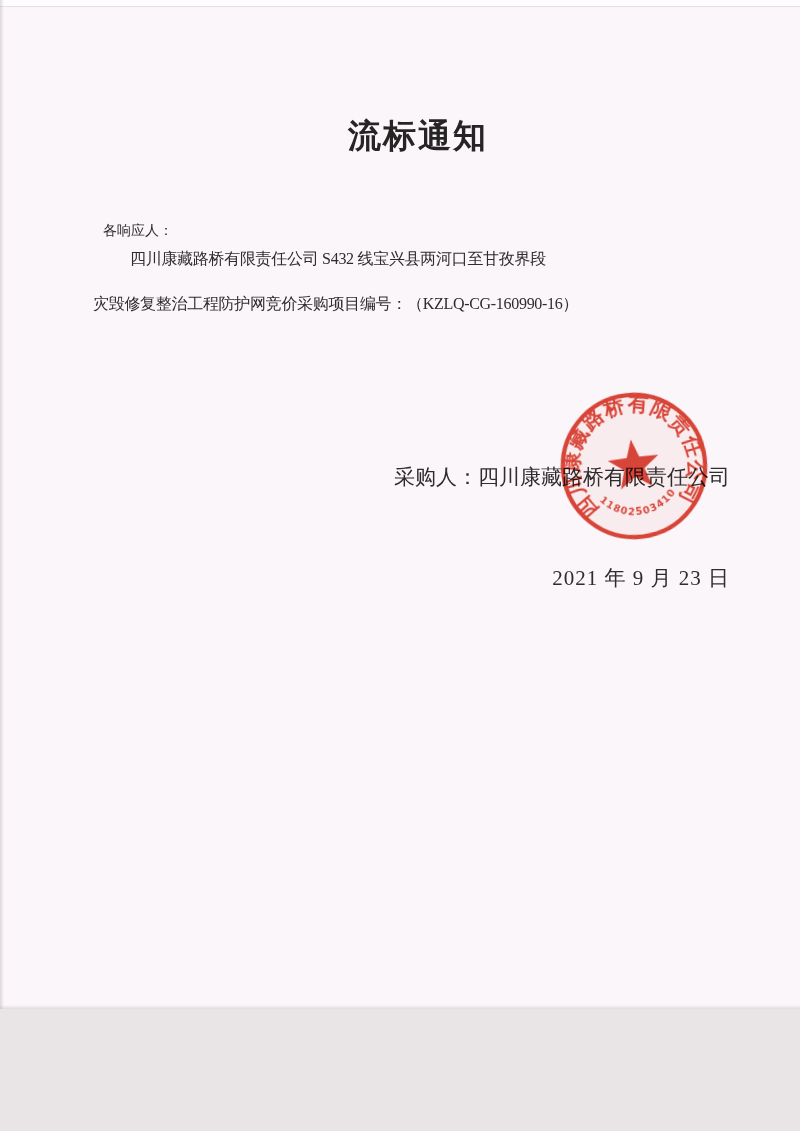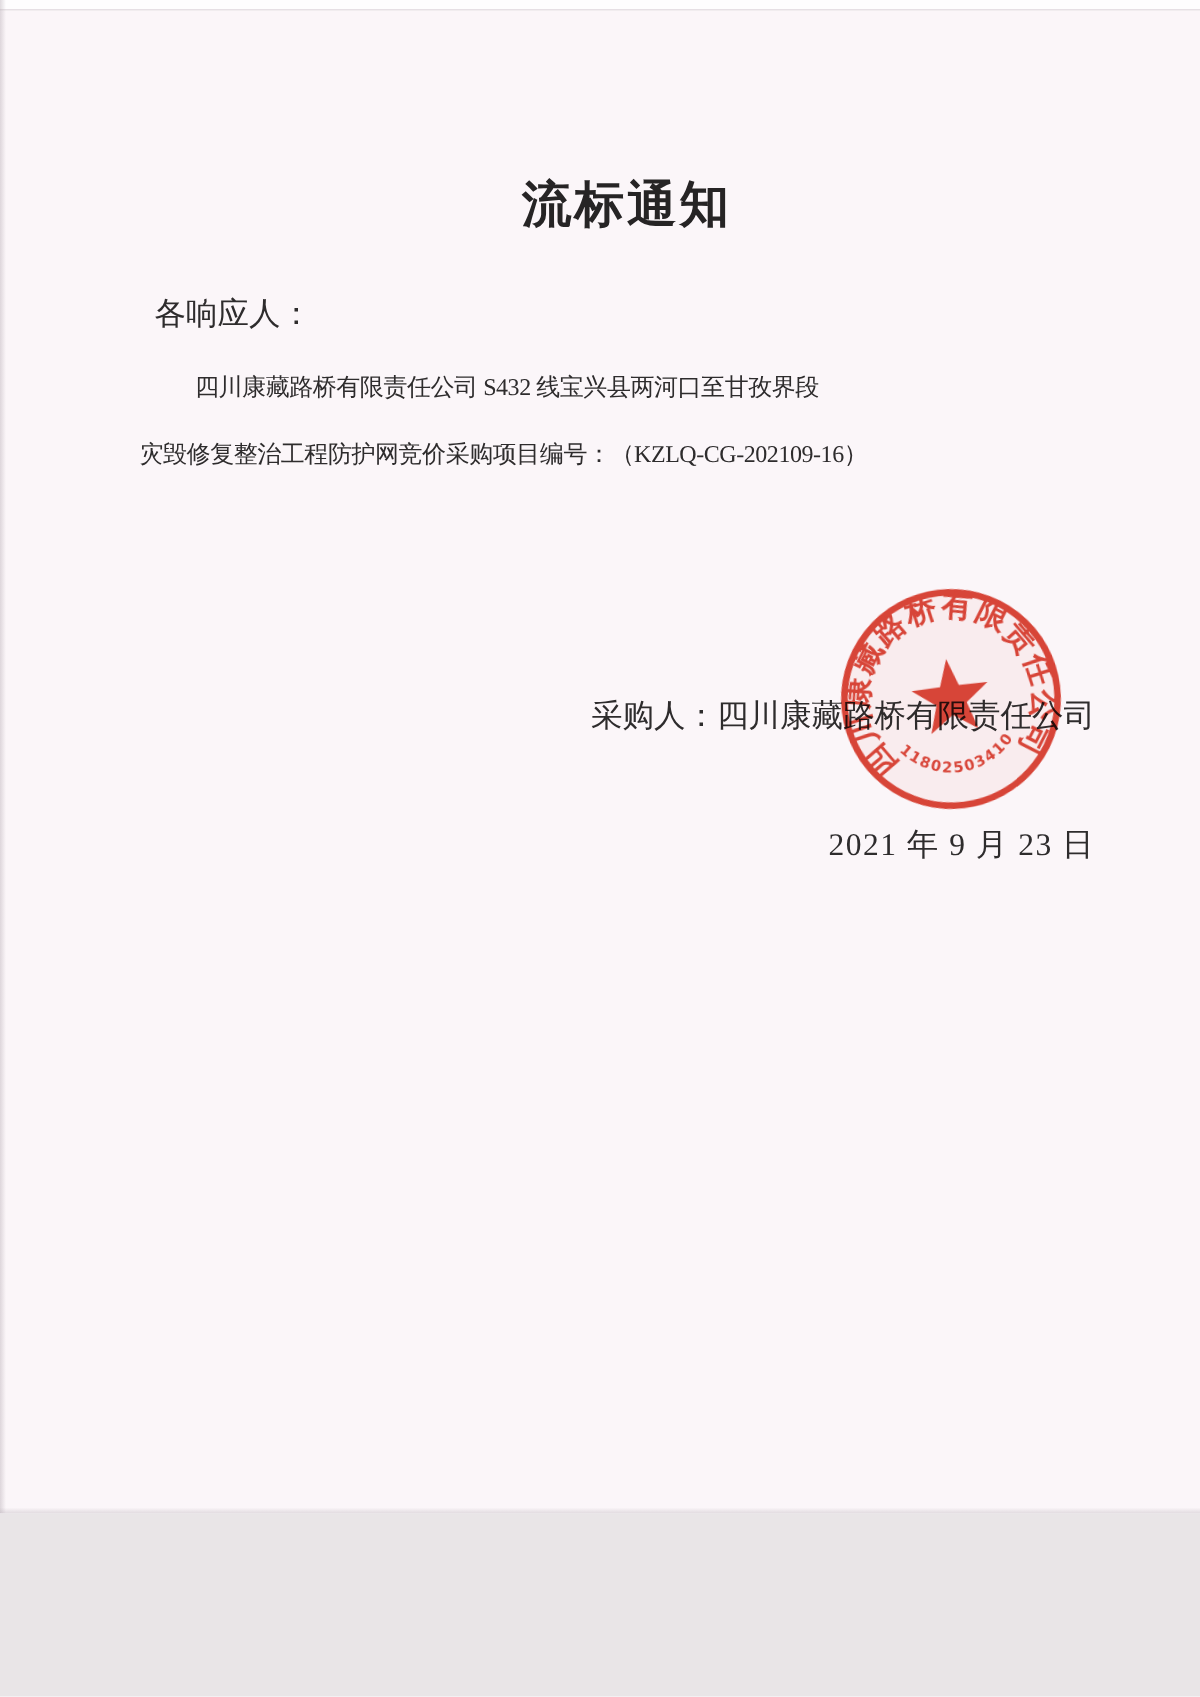--- a/index.html
+++ b/index.html
@@ -32,39 +32,39 @@
     position: absolute; top: 114px; left: 0; width: 100%;
     margin: 0;
     text-align: center;
     font-size: 33px;
     font-weight: bold;
     letter-spacing: 2px;
     color: #262425;
     transform: translateX(18px);
   }
   .salutation {
-    position: absolute; left: 103px; top: 197px;
-    font-size: 21px; line-height: 24px;
+    position: absolute; left: 103px; top: 219px;
+    font-size: 14px; line-height: 24px;
   }
   .body-text {
     position: absolute; left: 93px; top: 236px; width: 707px;
     font-size: 16px;
     line-height: 45px;
     letter-spacing: -0.3px;
   }
   .body-text .line { white-space: nowrap; }
   .body-text .line.indent { text-indent: 37px; }
   .body-text .line.bold { font-weight: bold; color: #262425; }
   .signature {
     position: absolute; right: 70px; top: 463px;
     font-size: 21px; line-height: 28px;
     white-space: nowrap;
   }
   .date {
-    position: absolute; right: 70px; top: 549px;
+    position: absolute; right: 70px; top: 564px;
     font-size: 21px; line-height: 28px;
     letter-spacing: 1px;
     white-space: nowrap;
   }
   .seal {
     position: absolute; left: 549px; top: 387px;
     width: 170px; height: 158px;
     transform: rotate(-7deg);
     mix-blend-mode: multiply;
     opacity: 0.93;
@@ -87,21 +87,21 @@
   <div class="edge-top"></div>
   <div class="edge-left"></div>
   <div class="edge-bottom"></div>
 
   <h1 class="title">流标通知</h1>
 
   <div class="salutation">各响应人：</div>
 
   <div class="body-text">
     <div class="line indent">四川康藏路桥有限责任公司 S432 线宝兴县两河口至甘孜界段</div>
-    <div class="line">灾毁修复整治工程防护网竞价采购项目编号：（KZLQ-CG-202109-16）</div>
+    <div class="line">灾毁修复整治工程防护网竞价采购项目编号：（KZLQ-CG-160990-16）</div>
   </div>
 
   <div class="signature">采购人：四川康藏路桥有限责任公司</div>
 
   <div class="date">2021 年 9 月 23 日</div>
 
   <div class="seal">
     <svg viewBox="0 0 200 200" aria-hidden="true">
       <circle cx="100" cy="100" r="90" fill="rgba(217,57,42,0.05)" stroke="#d9392a" stroke-width="5.5"></circle>
       <path id="arcCompany" d="M 50.5 149.5 A 70 70 0 1 1 149.5 149.5" fill="none"></path>

